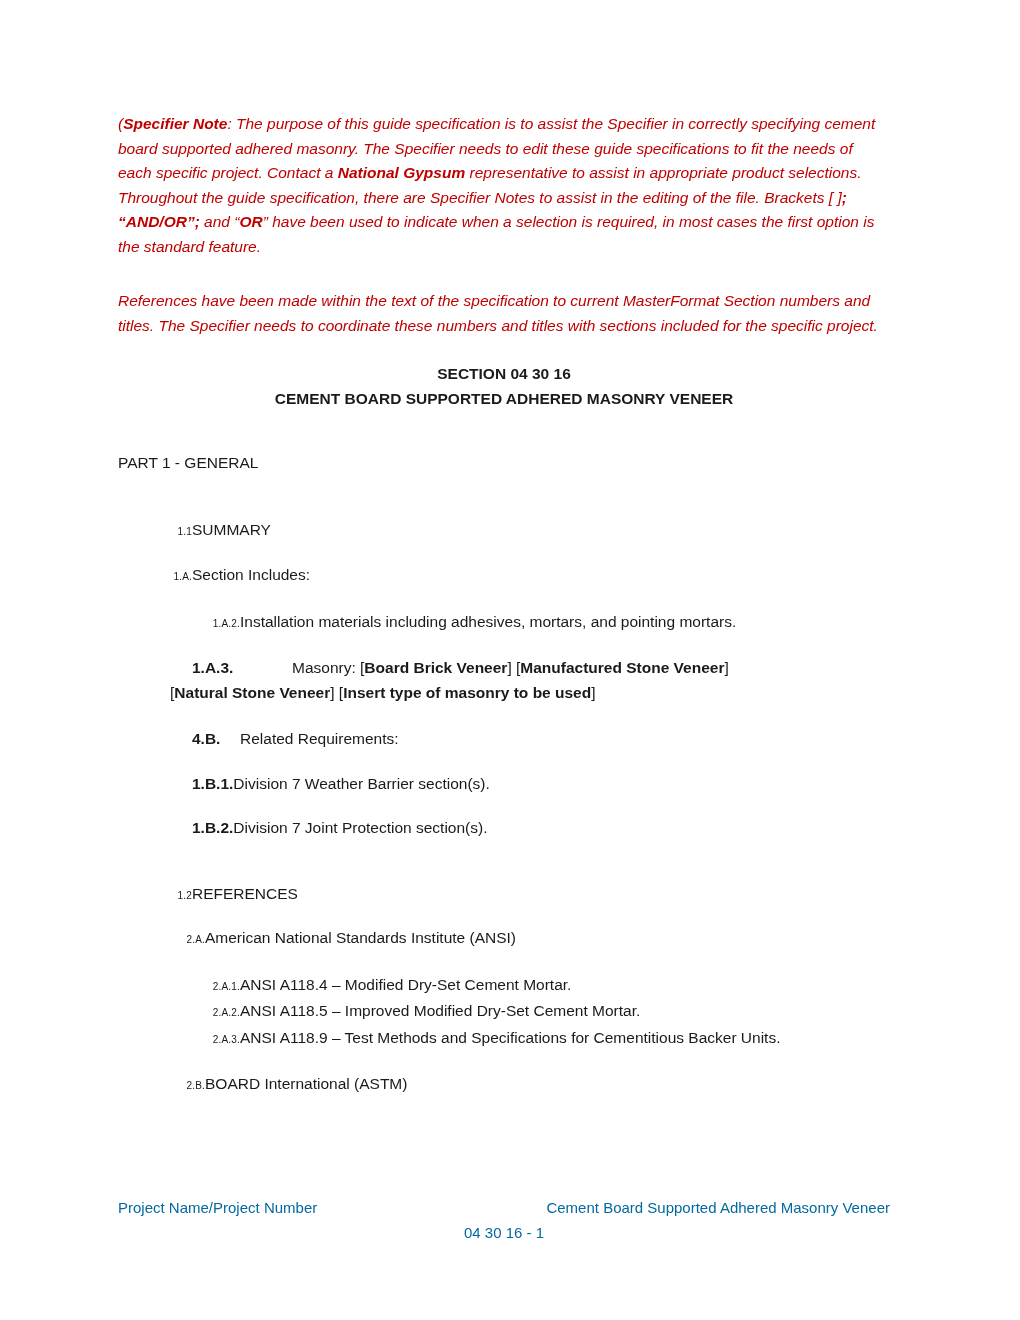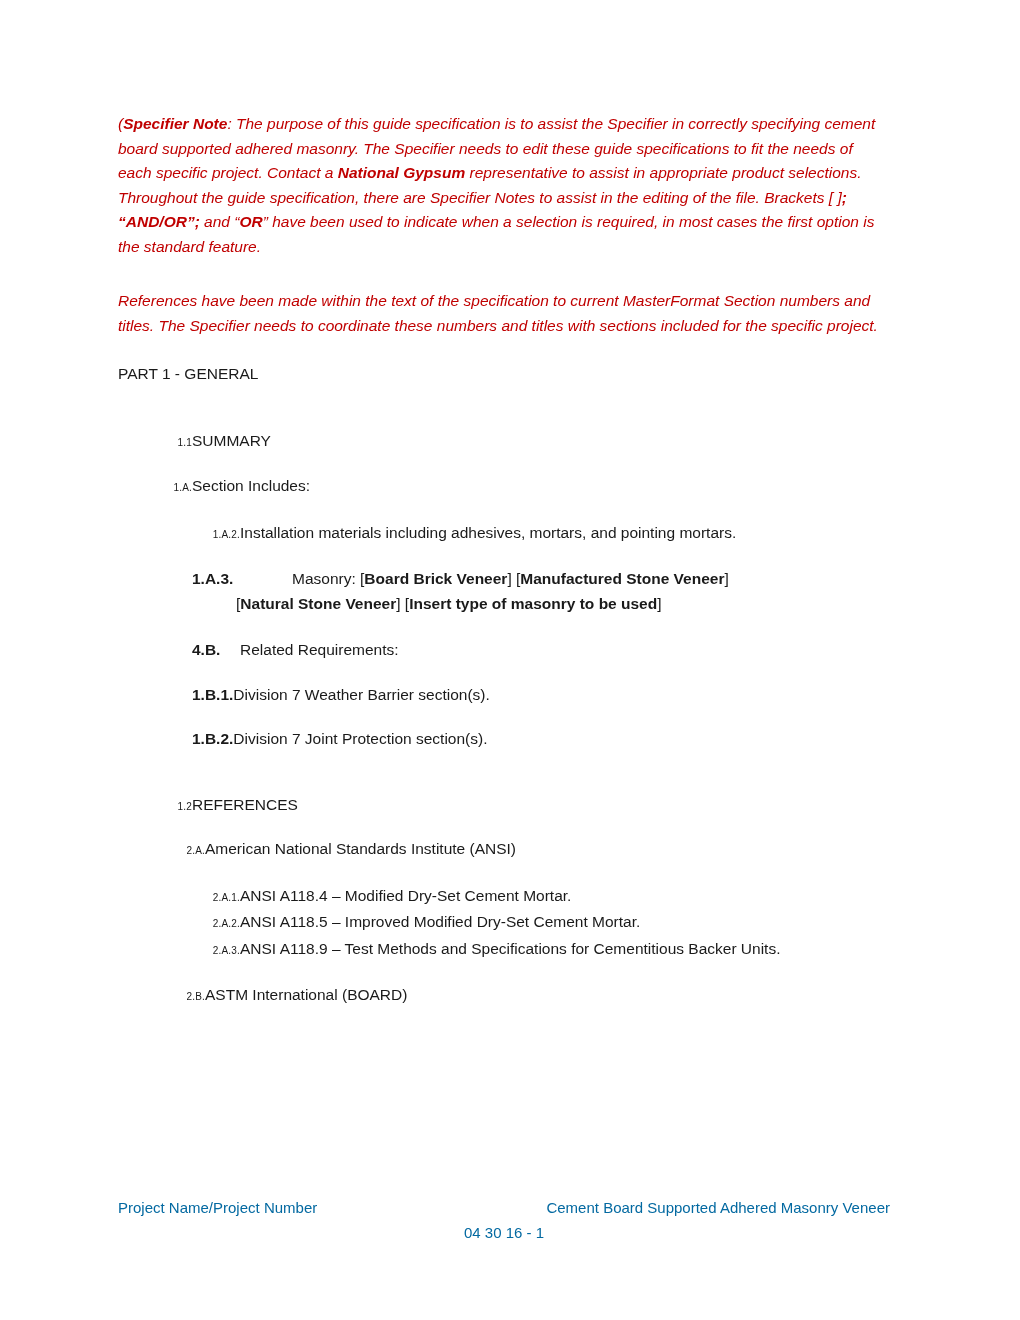--- a/index.html
+++ b/index.html
@@ -33,21 +33,21 @@
   .num { flex: 0 0 auto; display: inline-block; }
   .sm { font-size: 10px; letter-spacing: 0.2px; text-align: right; }
   .w74 { width: 74px; }
   .w49 { width: 49px; }
   .w48 { width: 48px; }
   .w37 { width: 37px; }
   .w100 { width: 100px; }
   .ml37 { margin-left: 37px; }
   .ml38 { margin-left: 38px; }
   .ml74 { margin-left: 74px; }
-  .ml122 { margin-left: 118px; }
+  .ml122 { margin-left: 52px; }
   .mb18 { margin-bottom: 18px; }
   .mb19 { margin-bottom: 19px; }
   .mb20 { margin-bottom: 20px; }
   .mb22 { margin-bottom: 22px; }
   .mb24 { margin-bottom: 24px; }
   .mb30 { margin-bottom: 30px; }
   .mb40 { margin-bottom: 40px; }
   .mb41 { margin-bottom: 41px; }
   .mb42 { margin-bottom: 42px; }
   .footer {
@@ -65,20 +65,24 @@
 </head>
 <body>
 
 <div class="page">
   <div class="content">
 
     <p class="note txt mb30"><span>(</span><span class="b">Specifier Note</span><span>: The purpose of this guide specification is to assist the Specifier in correctly specifying cement board supported adhered masonry. The Specifier needs to edit these guide specifications to fit the needs of each specific project. Contact a </span><span class="b">National Gypsum</span><span> representative to assist in appropriate product selections.  Throughout the guide specification, there are Specifier Notes to assist in the editing of the file. Brackets [ ]</span><span class="b">; “AND/OR”;</span><span> and “</span><span class="b">OR</span><span>” have been used to indicate when a selection is required, in most cases the first option is the standard feature.</span></p>
 
     <p class="note txt mb24">References have been made within the text of the specification to current MasterFormat Section numbers and titles. The Specifier needs to coordinate these numbers and titles with sections included for the specific project.</p>
 
+    <div class="center bold mb40">
+      <div>SECTION 04 30 16</div>
+      <div>CEMENT BOARD SUPPORTED ADHERED MASONRY VENEER</div>
+    </div>
 
     <div class="mb42">PART 1 - GENERAL</div>
 
     <div class="row mb19">
       <span class="num sm w74">1.1</span>
       <span>SUMMARY</span>
     </div>
 
     <div class="row ml37 mb20">
       <span class="num sm w37">1.A.</span>
@@ -128,21 +132,21 @@
         <span>ANSI A118.5 – Improved Modified Dry-Set Cement Mortar.</span>
       </div>
       <div class="row ml74">
         <span class="num sm w48">2.A.3.</span>
         <span>ANSI A118.9 – Test Methods and Specifications for Cementitious Backer Units.</span>
       </div>
     </div>
 
     <div class="row ml38">
       <span class="num sm w49">2.B.</span>
-      <span>ASTM International (BOARD)</span>
+      <span>BOARD International (ASTM)</span>
     </div>
 
   </div>
 
   <div class="footer">
     <div class="frow">
       <span>Project Name/Project Number</span>
       <span>Cement Board Supported Adhered Masonry Veneer</span>
     </div>
     <div class="fcenter">04 30 16 - 1</div>

